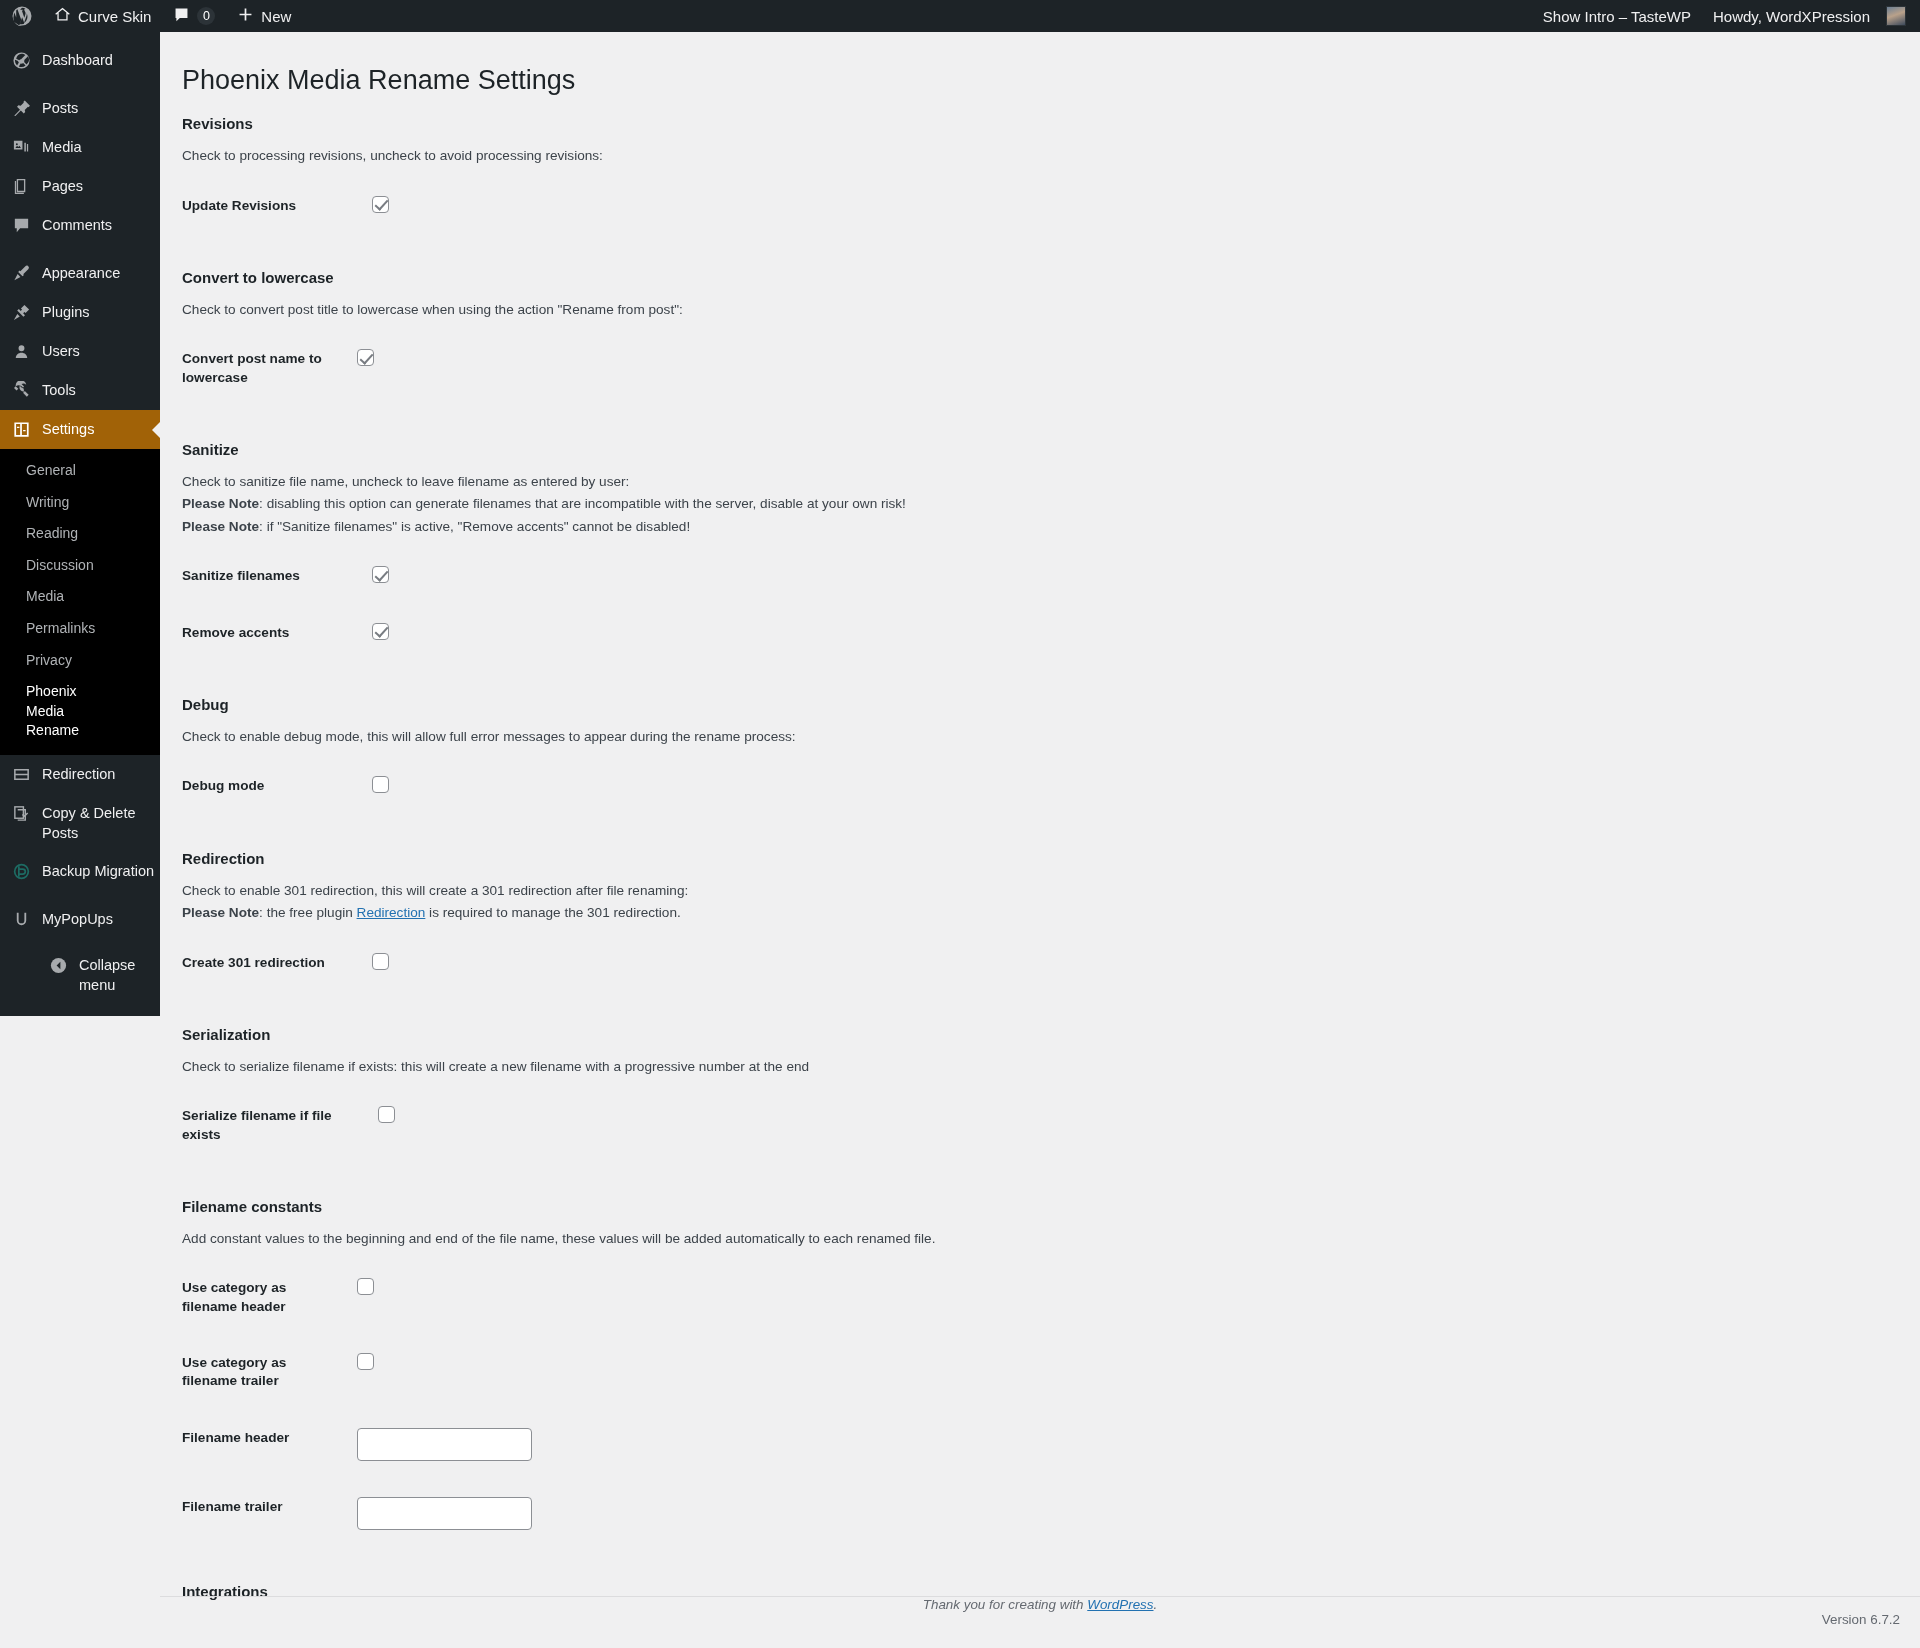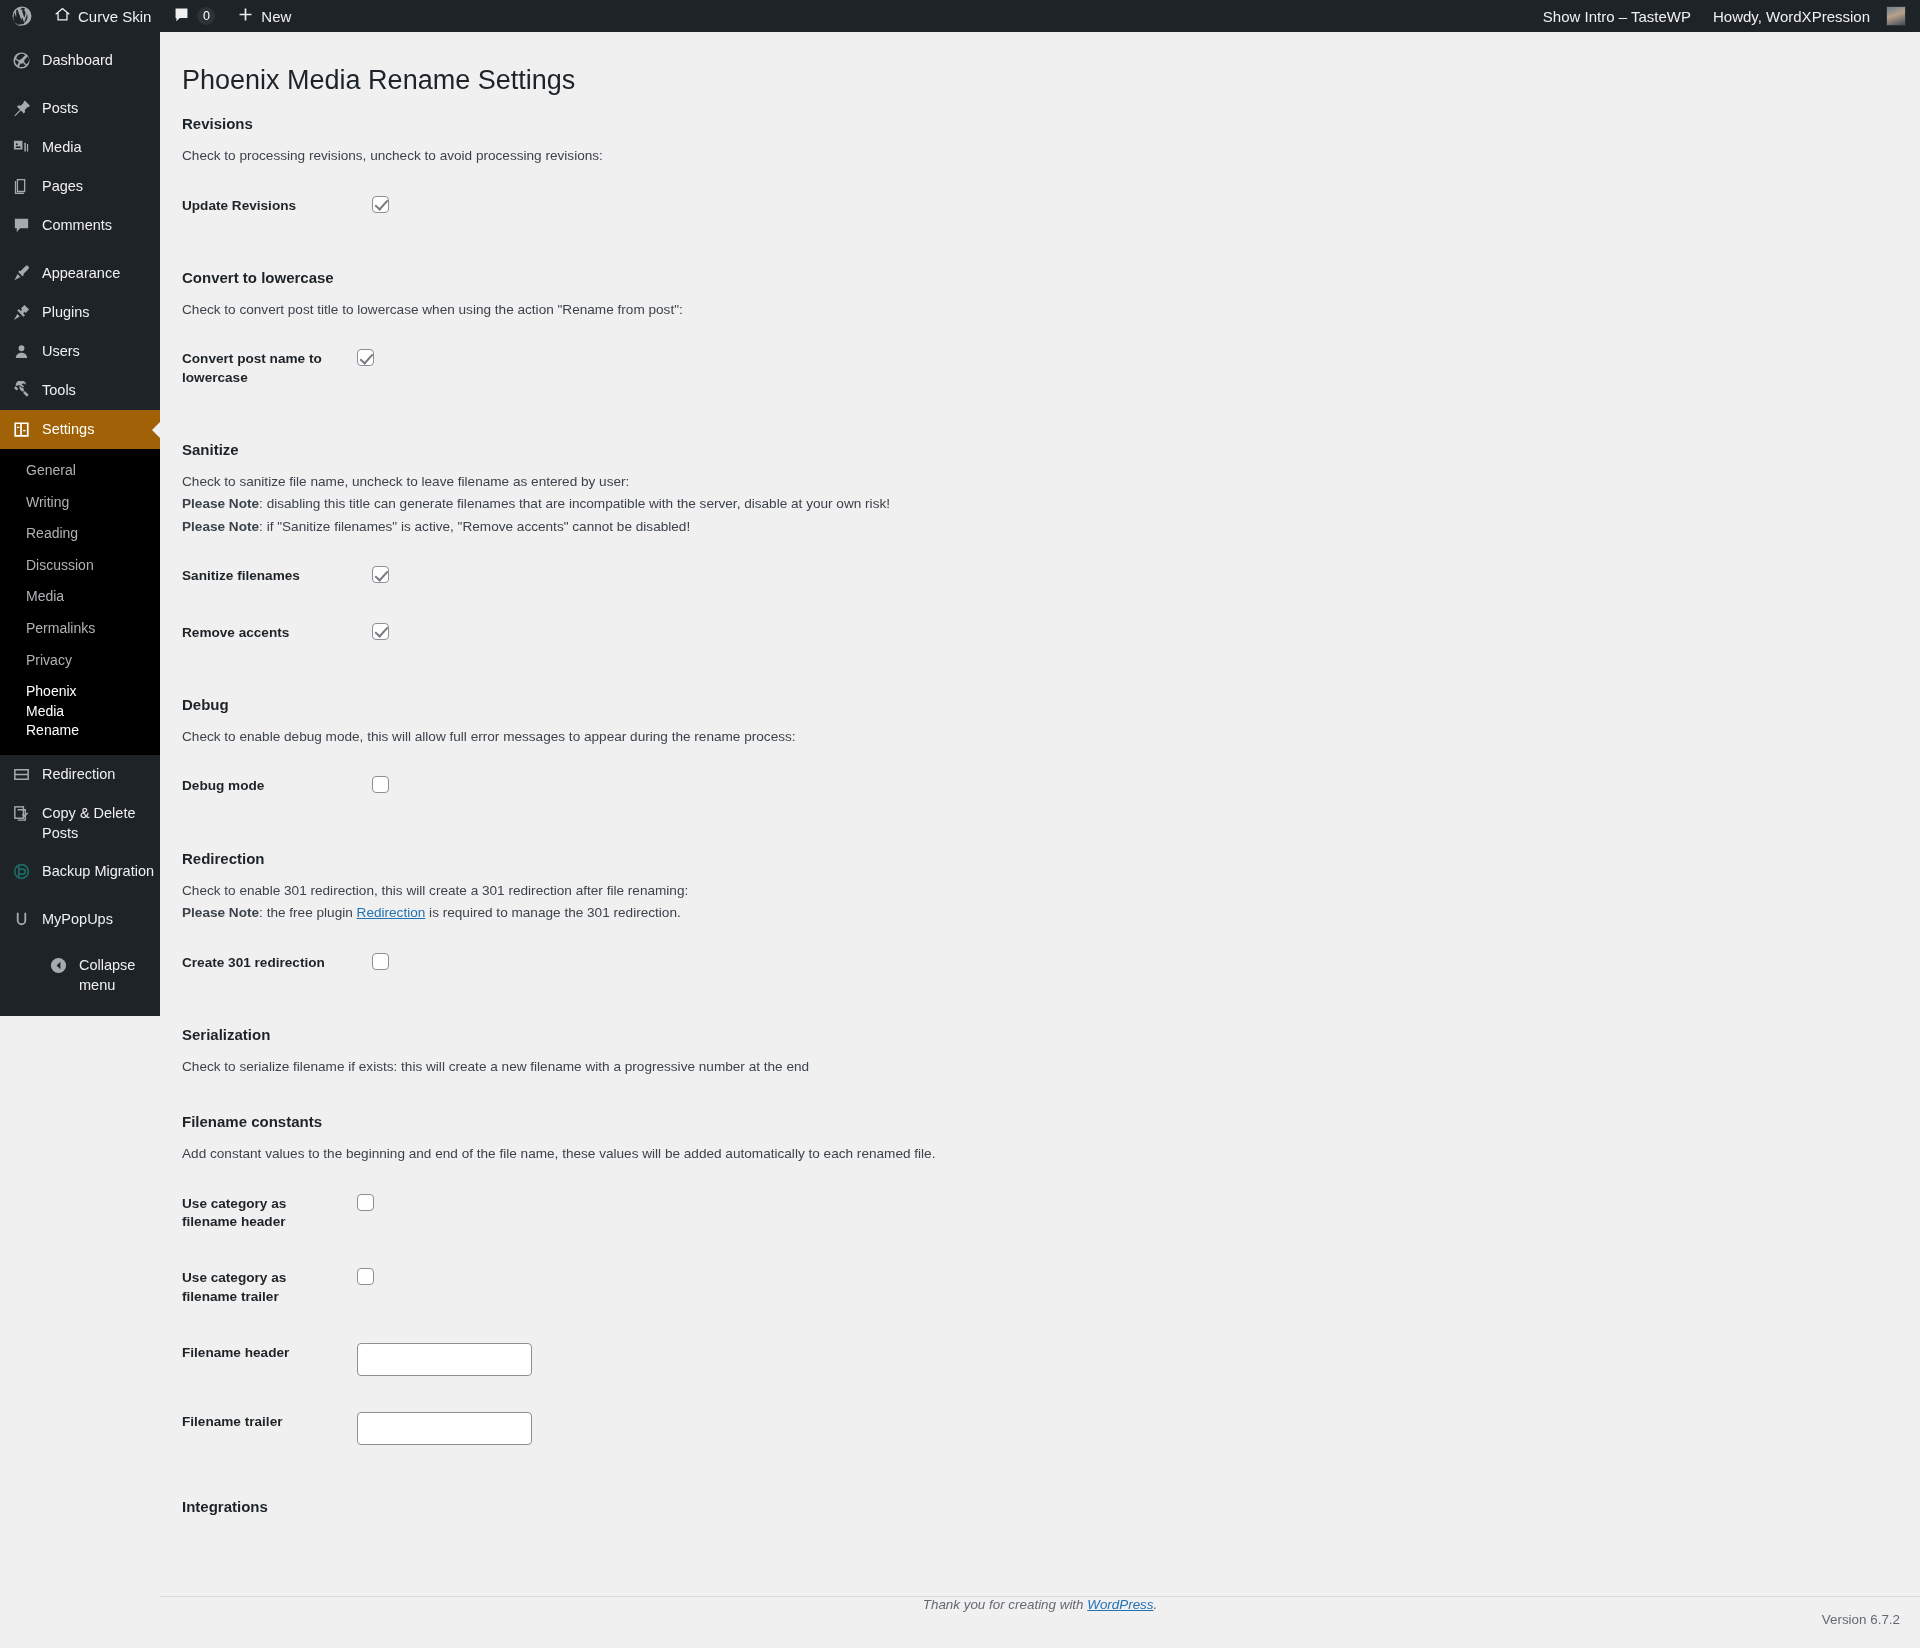--- a/index.html
+++ b/index.html
@@ -397,21 +397,21 @@
         <td>
           <input type="checkbox" checked="" style="">
         </td>
       </tr>
     </tbody>
       </table>
 
     <h2 class="section">Sanitize</h2>
     <p class="desc">
       <span>Check to sanitize file name, uncheck to leave filename as entered by user:</span><br>
-      <b>Please Note</b><span>: disabling this title can generate filenames that are incompatible with the server, disable at your own risk!</span><br>
+      <b>Please Note</b><span>: disabling this option can generate filenames that are incompatible with the server, disable at your own risk!</span><br>
       <b>Please Note</b><span>: if "Sanitize filenames" is active, "Remove accents" cannot be disabled!</span>
     </p>
     <table class="form-table">
       <tbody>
           <tr>
         <th>Sanitize filenames</th>
         <td>
           <input type="checkbox" checked="" style="">
         </td>
       </tr>
@@ -448,20 +448,30 @@
         <th>Create 301 redirection</th>
         <td>
           <input type="checkbox" style="">
         </td>
       </tr>
     </tbody>
       </table>
 
     <h2 class="section">Serialization</h2>
     <p class="desc">Check to serialize filename if exists: this will create a new filename with a progressive number at the end</p>
+    <table class="form-table">
+      <tbody>
+          <tr>
+        <th style="width:186px;">Serialize filename if file exists</th>
+        <td>
+          <input type="checkbox" style="">
+        </td>
+      </tr>
+    </tbody>
+      </table>
 
     <h2 class="section">Filename constants</h2>
     <p class="desc">Add constant values to the beginning and end of the file name, these values will be added automatically to each renamed file.</p>
     <table class="form-table">
       <tbody>
           <tr>
         <th style="width:165px;">Use category as filename header</th>
         <td>
           <input type="checkbox" style="">
         </td>

